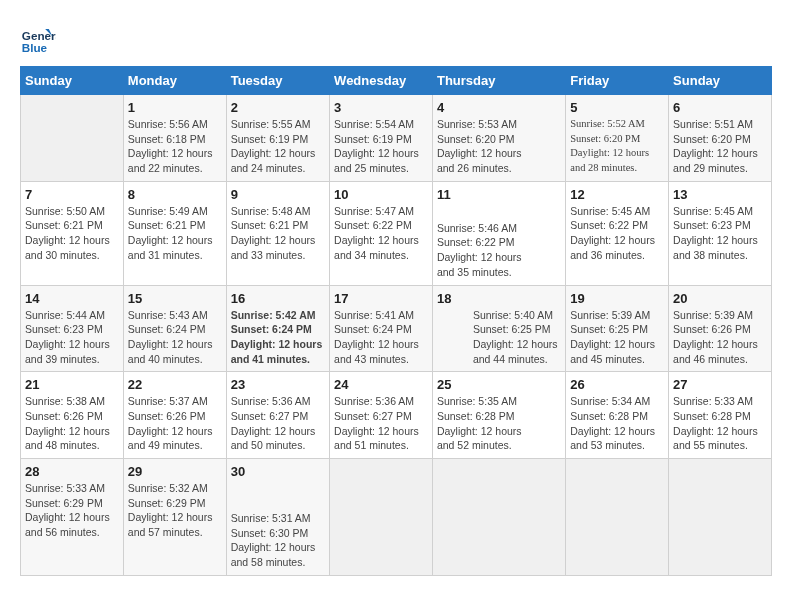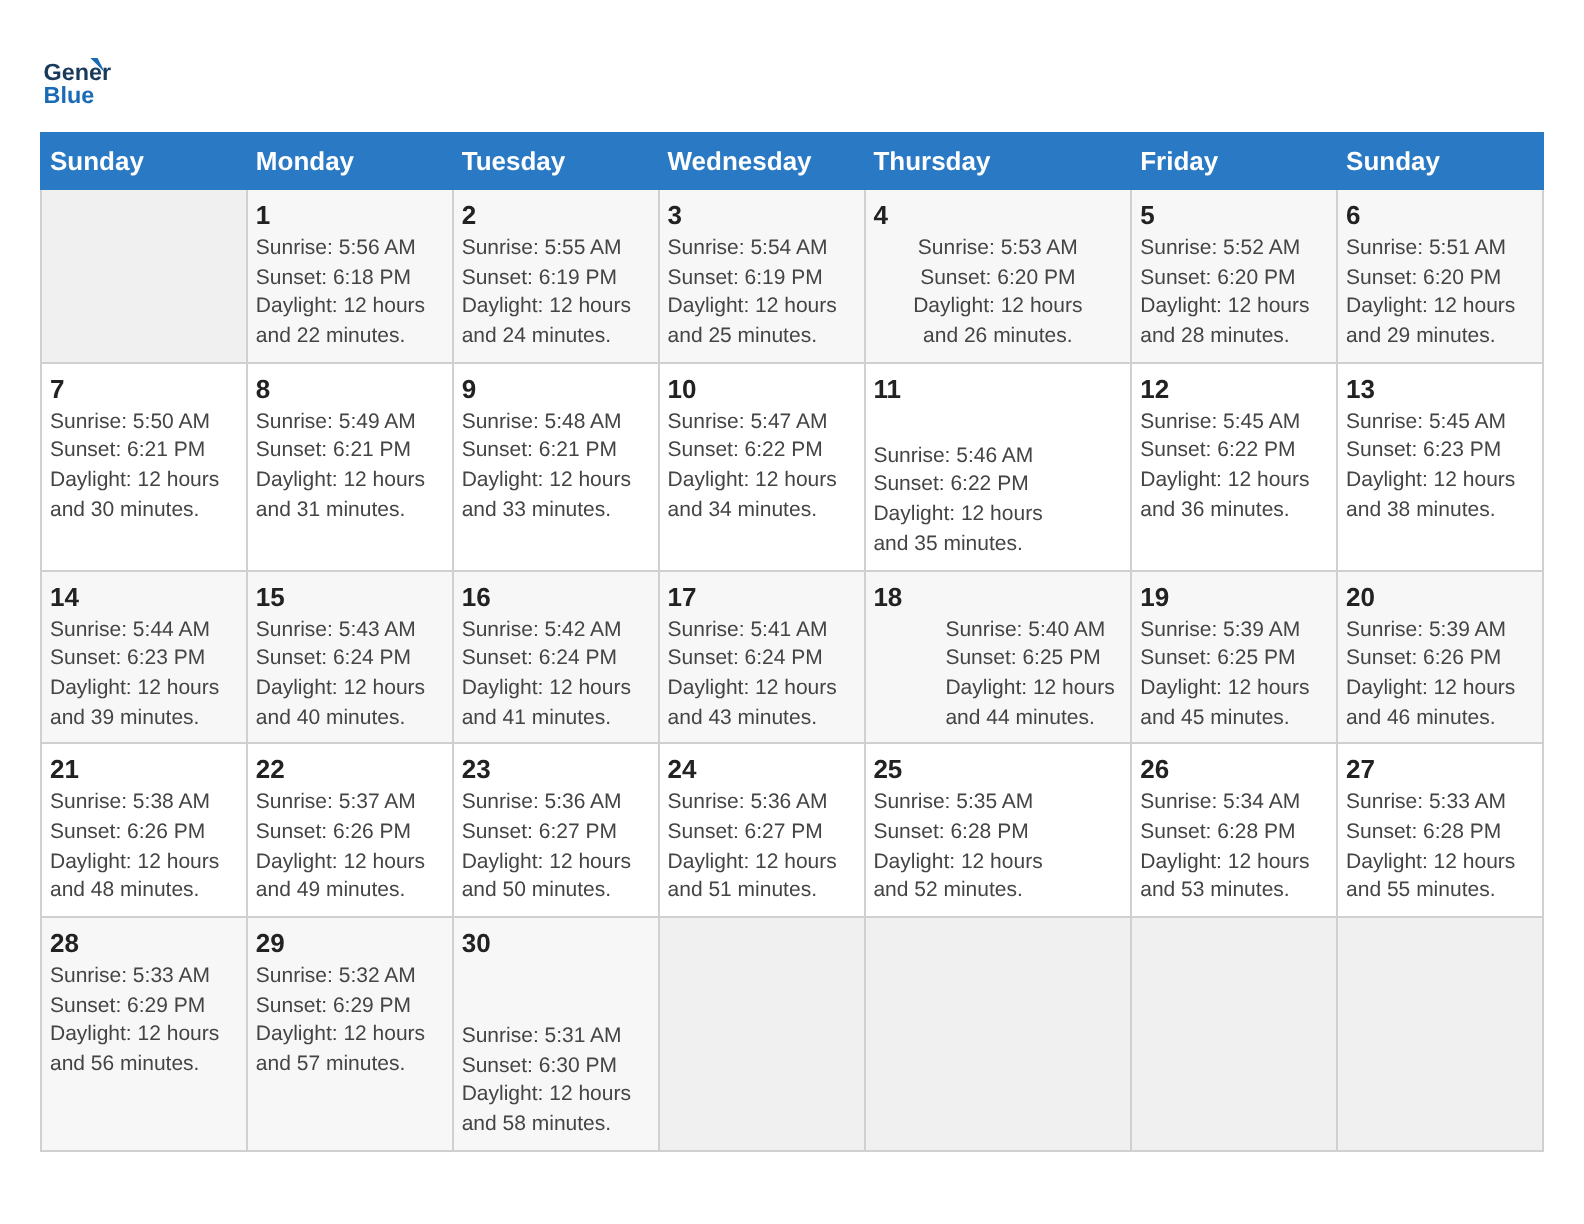--- a/index.html
+++ b/index.html
@@ -133,28 +133,28 @@
         </td>
         <td>
           <span class="day-num">3</span>
           <div class="day-info" style="white-space: pre-line;">Sunrise: 5:54 AM
 Sunset: 6:19 PM
 Daylight: 12 hours
 and 25 minutes.</div>
         </td>
         <td>
           <span class="day-num">4</span>
-          <div class="day-info" style="white-space: pre-line; text-align: center;">Sunrise: 5:53 AM
+          <div class="day-info" style="white-space: pre-line;">Sunrise: 5:53 AM
 Sunset: 6:20 PM
 Daylight: 12 hours
 and 26 minutes.</div>
         </td>
         <td>
           <span class="day-num">5</span>
-          <div class="day-info" style="white-space: pre-line;">Sunrise: 5:52 AM
+          <div class="day-info" style="white-space: pre-line; font-family: Liberation Serif, serif;">Sunrise: 5:52 AM
 Sunset: 6:20 PM
 Daylight: 12 hours
 and 28 minutes.</div>
         </td>
         <td>
           <span class="day-num">6</span>
           <div class="day-info" style="white-space: pre-line;">Sunrise: 5:51 AM
 Sunset: 6:20 PM
 Daylight: 12 hours
 and 29 minutes.</div>
@@ -221,21 +221,21 @@
         </td>
         <td>
           <span class="day-num">15</span>
           <div class="day-info" style="white-space: pre-line;">Sunrise: 5:43 AM
 Sunset: 6:24 PM
 Daylight: 12 hours
 and 40 minutes.</div>
         </td>
         <td>
           <span class="day-num">16</span>
-          <div class="day-info" style="white-space: pre-line;">Sunrise: 5:42 AM
+          <div class="day-info" style="white-space: pre-line; font-weight: bold;">Sunrise: 5:42 AM
 Sunset: 6:24 PM
 Daylight: 12 hours
 and 41 minutes.</div>
         </td>
         <td>
           <span class="day-num">17</span>
           <div class="day-info" style="white-space: pre-line;">Sunrise: 5:41 AM
 Sunset: 6:24 PM
 Daylight: 12 hours
 and 43 minutes.</div>

